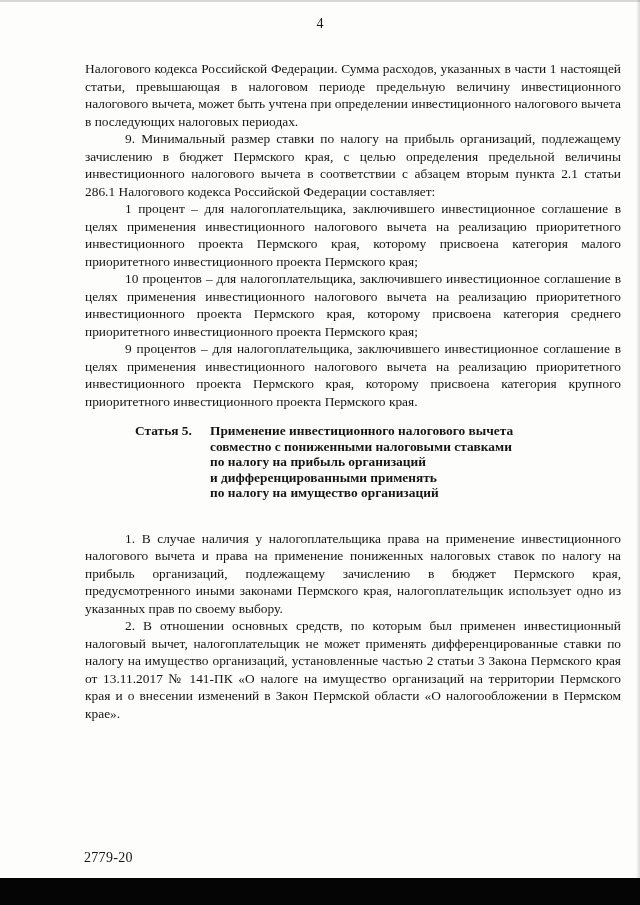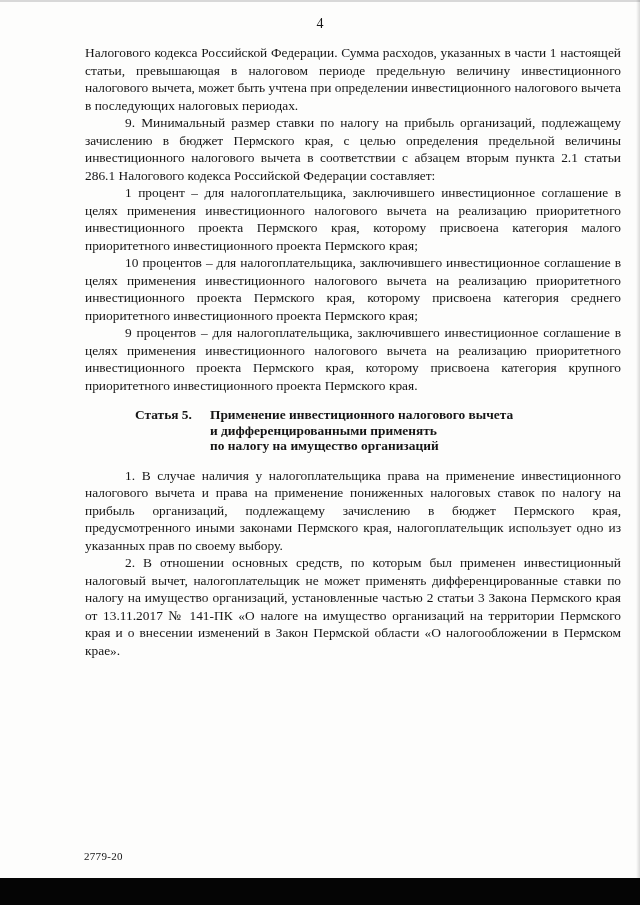--- a/index.html
+++ b/index.html
@@ -38,53 +38,53 @@
   .page-num {
     position: absolute;
     top: 16px;
     left: 0;
     right: 0;
     text-align: center;
     font-size: 14px;
   }
   .text-block {
     position: absolute;
-    top: 44px;
+    top: 60px;
     left: 85px;
     width: 536px;
   }
   .text-block p {
     margin: 0;
     font-size: 13.4px;
     line-height: 17.5px;
     text-align: justify;
     text-justify: inter-word;
   }
   .text-block p.indent {
     text-indent: 40px;
   }
   .article-heading {
     display: flex;
-    margin: 13px 0 13px 50px;
+    margin: 13px 0 29px 50px;
     font-weight: bold;
     font-size: 13.4px;
     line-height: 15.6px;
   }
   .article-heading .label {
     width: 75px;
     flex: 0 0 75px;
   }
   .article-heading .h-lines {
     flex: 1;
   }
   .doc-code {
     position: absolute;
     left: 84px;
     top: 850px;
-    font-size: 11px;
+    font-size: 14px;
     letter-spacing: 0.3px;
   }
 </style>
 </head>
 <body>
 
 <div class="page">
 
   <div class="scan-top-edge"></div>
 
@@ -95,20 +95,22 @@
     <p>Налогового кодекса Российской Федерации. Сумма расходов, указанных в части 1 настоящей статьи, превышающая в налоговом периоде предельную величину инвестиционного налогового вычета, может быть учтена при определении инвестиционного налогового вычета в последующих налоговых периодах.</p>
     <p class="indent">9. Минимальный размер ставки по налогу на прибыль организаций, подлежащему зачислению в бюджет Пермского края, с целью определения предельной величины инвестиционного налогового вычета в соответствии с абзацем вторым пункта 2.1 статьи 286.1 Налогового кодекса Российской Федерации составляет:</p>
     <p class="indent">1 процент – для налогоплательщика, заключившего инвестиционное соглашение в целях применения инвестиционного налогового вычета на реализацию приоритетного инвестиционного проекта Пермского края, которому присвоена категория малого приоритетного инвестиционного проекта Пермского края;</p>
     <p class="indent">10 процентов – для налогоплательщика, заключившего инвестиционное соглашение в целях применения инвестиционного налогового вычета на реализацию приоритетного инвестиционного проекта Пермского края, которому присвоена категория среднего приоритетного инвестиционного проекта Пермского края;</p>
     <p class="indent">9 процентов – для налогоплательщика, заключившего инвестиционное соглашение в целях применения инвестиционного налогового вычета на реализацию приоритетного инвестиционного проекта Пермского края, которому присвоена категория крупного приоритетного инвестиционного проекта Пермского края.</p>
 
     <div class="article-heading">
       <div class="label">Статья 5.</div>
       <div class="h-lines">
         <div>Применение инвестиционного налогового вычета</div>
+        <div>совместно с пониженными налоговыми ставками</div>
+        <div>по налогу на прибыль организаций</div>
         <div>и дифференцированными применять</div>
         <div>по налогу на имущество организаций</div>
       </div>
     </div>
 
     <p class="indent">1. В случае наличия у налогоплательщика права на применение инвестиционного налогового вычета и права на применение пониженных налоговых ставок по налогу на прибыль организаций, подлежащему зачислению в бюджет Пермского края, предусмотренного иными законами Пермского края, налогоплательщик использует одно из указанных прав по своему выбору.</p>
     <p class="indent">2. В отношении основных средств, по которым был применен инвестиционный налоговый вычет, налогоплательщик не может применять дифференцированные ставки по налогу на имущество организаций, установленные частью 2 статьи 3 Закона Пермского края от 13.11.2017 № 141-ПК «О налоге на имущество организаций на территории Пермского края и о внесении изменений в Закон Пермской области «О налогообложении в Пермском крае».</p>
 
   </div>
 

